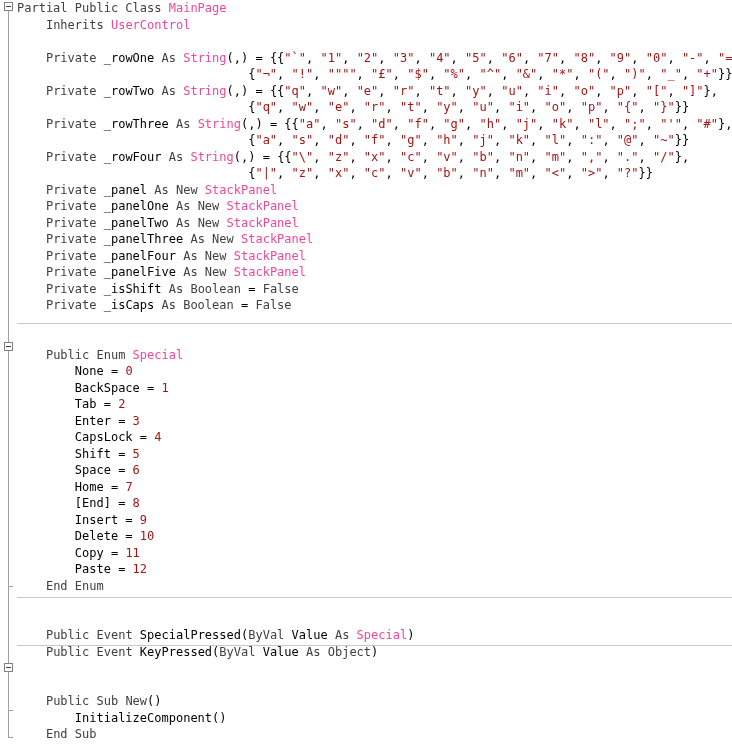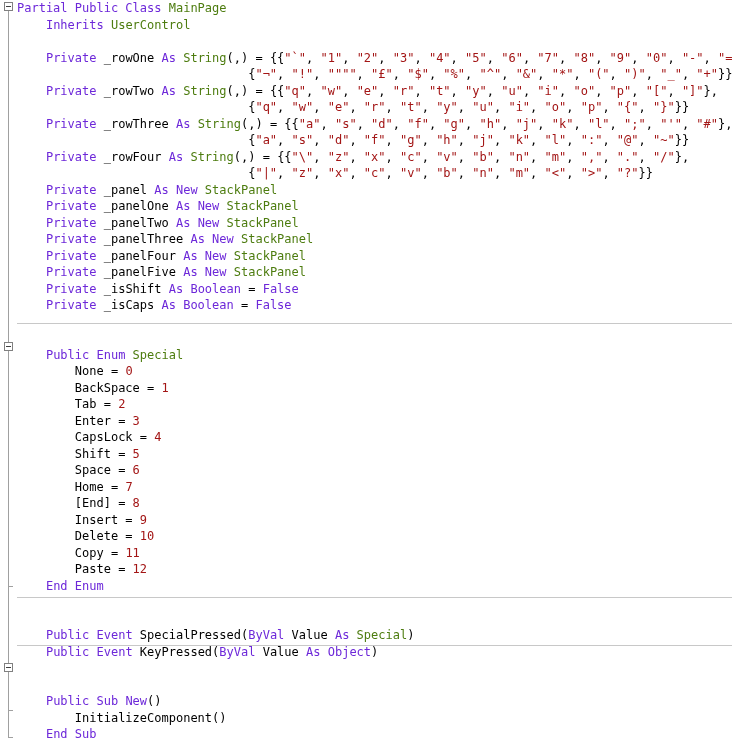--- a/index.html
+++ b/index.html
@@ -73,22 +73,22 @@
     width: 715px;
     font-size: 12px;
     line-height: 16.5px;
     white-space: pre;
     color: #000000;
   }
   .ln {
     height: 16.5px;
     white-space: pre;
   }
-  .kw   { color: #6d28d9; }
-  .typ  { color: #4d7c0f; }
+  .kw   { color: #404040; }
+  .typ  { color: #ec4899; }
   .str  { color: #a31515; }
   .num  { color: #a31515; }
   .pln  { color: #000000; }
 </style>
 </head>
 <body>
 
 <div id="editor">
 
   <div class="gutter">

